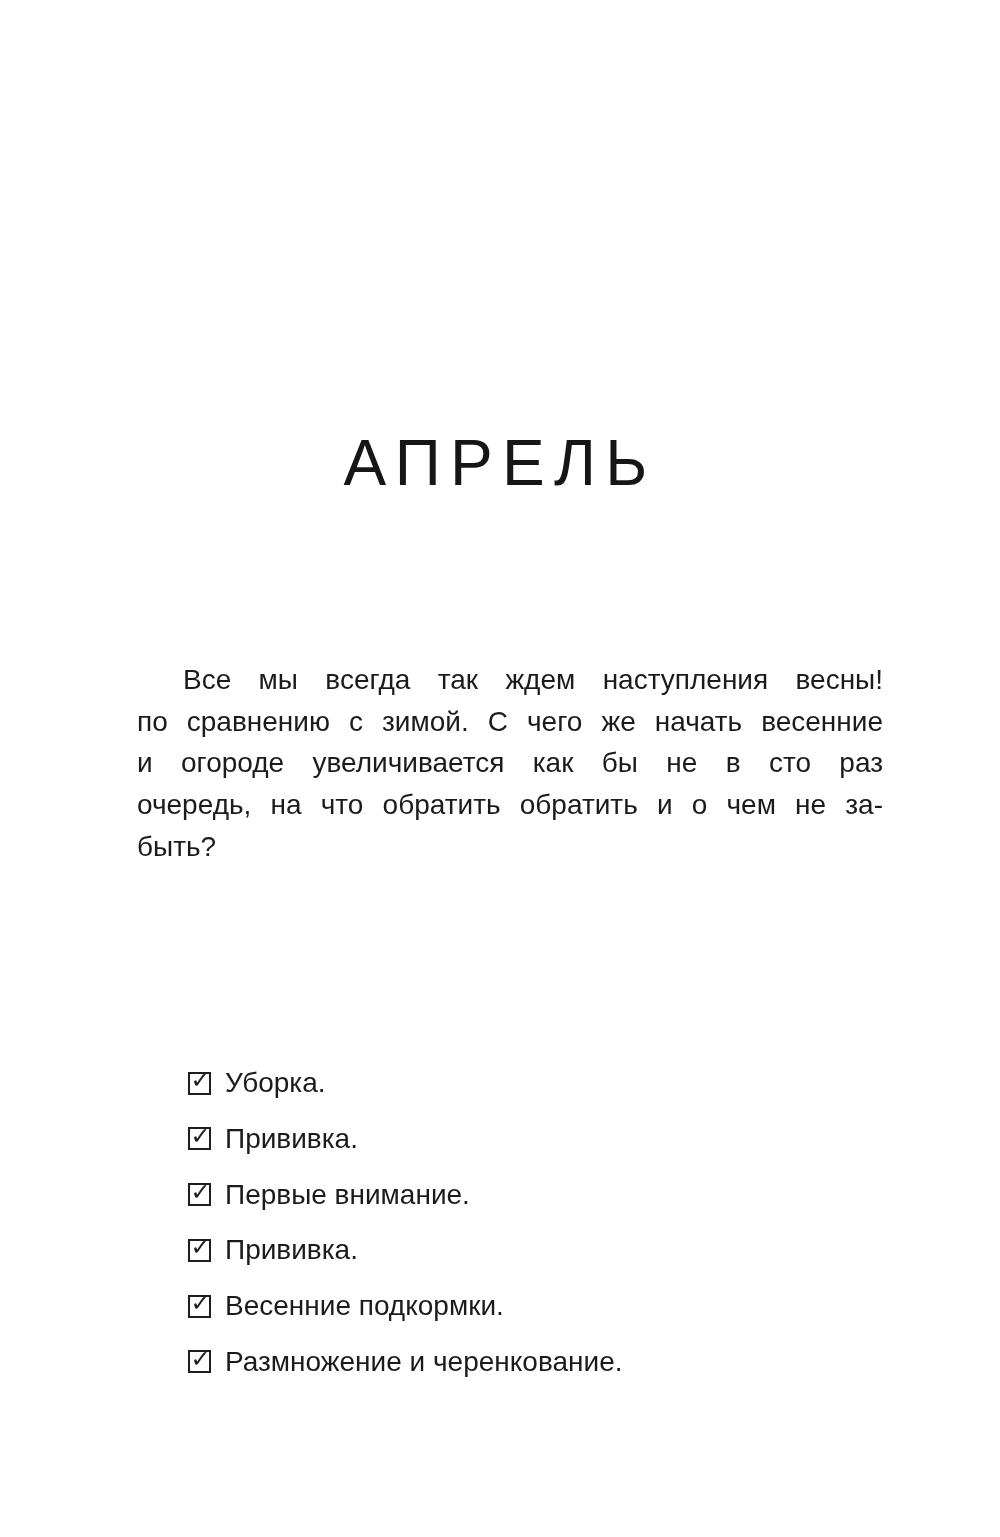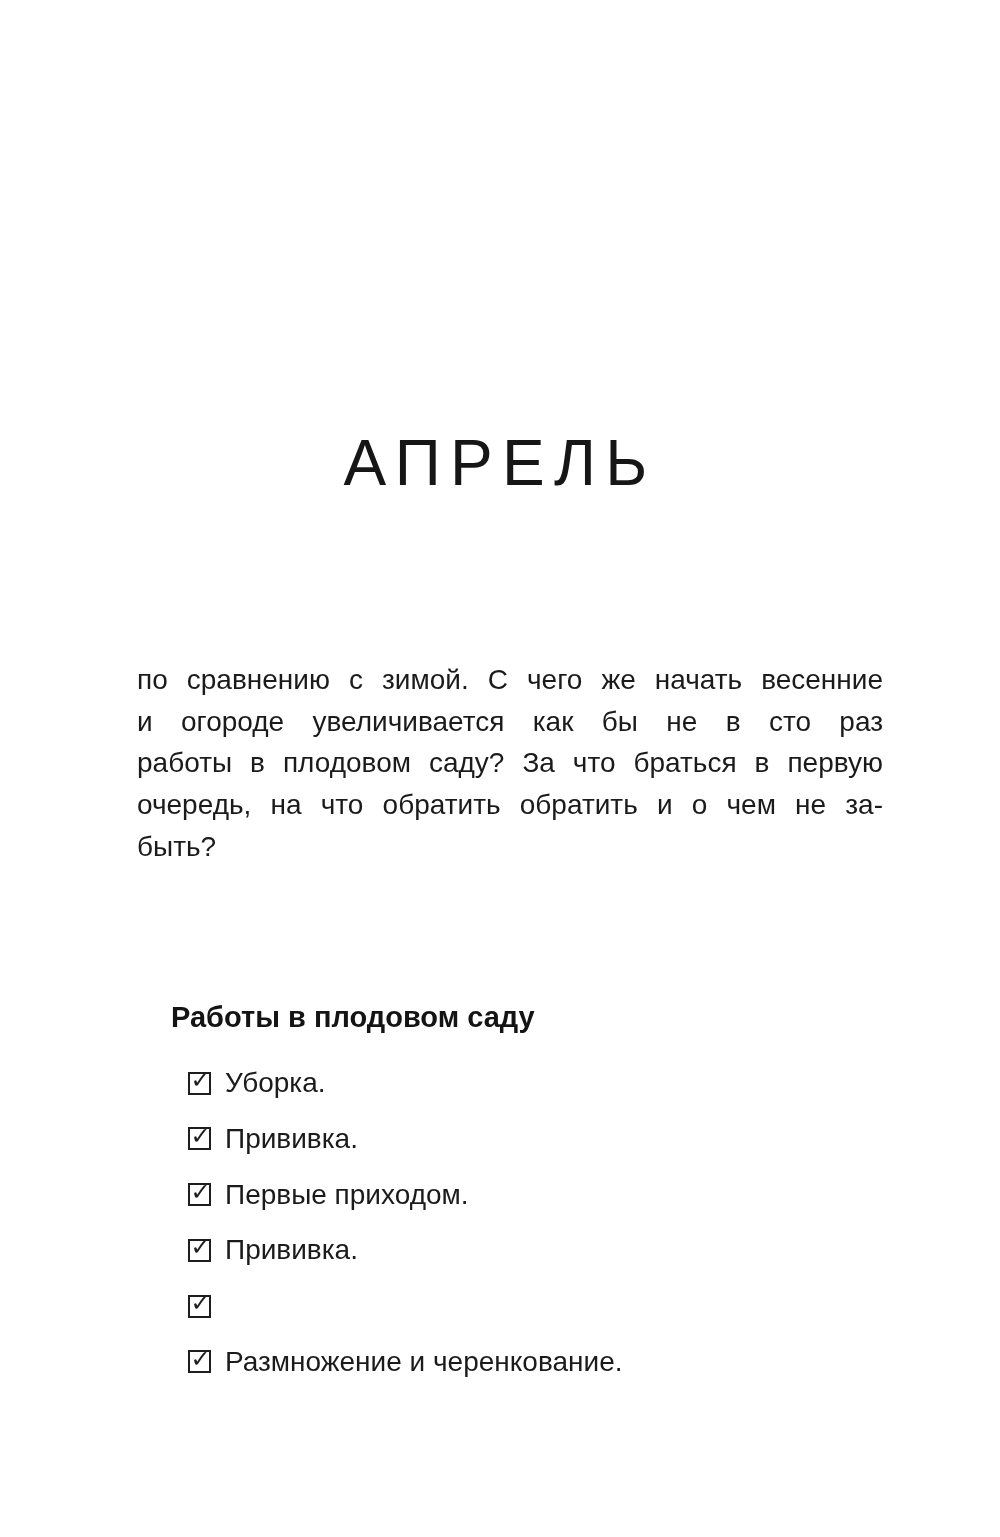--- a/index.html
+++ b/index.html
@@ -105,58 +105,58 @@
   }
 </style>
 </head>
 <body>
 
 <div class="page">
 
   <h1 class="chapter-title">АПРЕЛЬ</h1>
 
   <div class="intro">
+    <div class="pline first">Все мы всегда так ждем наступления весны!</div>
     <div class="pline">по сравнению с зимой. С чего же начать весенние</div>
     <div class="pline">и огороде увеличивается как бы не в сто раз</div>
-    <div class="pline">работы в плодовом саду? За что браться в первую</div>
     <div class="pline">очередь, на что обратить обратить и о чем не за-</div>
     <div class="pline last">быть?</div>
   </div>
 
-  <h2 class="section-heading">Работы в плодовом саду</h2>
 
   <ul class="checklist">
     <li>
       <span class="cb">
           <span class="tick">✓</span>
         </span>
       <span>Уборка.</span>
     </li>
     <li>
       <span class="cb">
           <span class="tick">✓</span>
         </span>
       <span>Прививка.</span>
     </li>
     <li>
       <span class="cb">
           <span class="tick">✓</span>
         </span>
-      <span>Первые приходом.</span>
+      <span>Первые внимание.</span>
     </li>
     <li>
       <span class="cb">
           <span class="tick">✓</span>
         </span>
       <span>Прививка.</span>
     </li>
     <li>
       <span class="cb">
           <span class="tick">✓</span>
         </span>
+      <span>Весенние подкормки.</span>
     </li>
     <li>
       <span class="cb">
           <span class="tick">✓</span>
         </span>
       <span>Размножение и черенкование.</span>
     </li>
   </ul>
 
   <div class="page-number">14</div>

